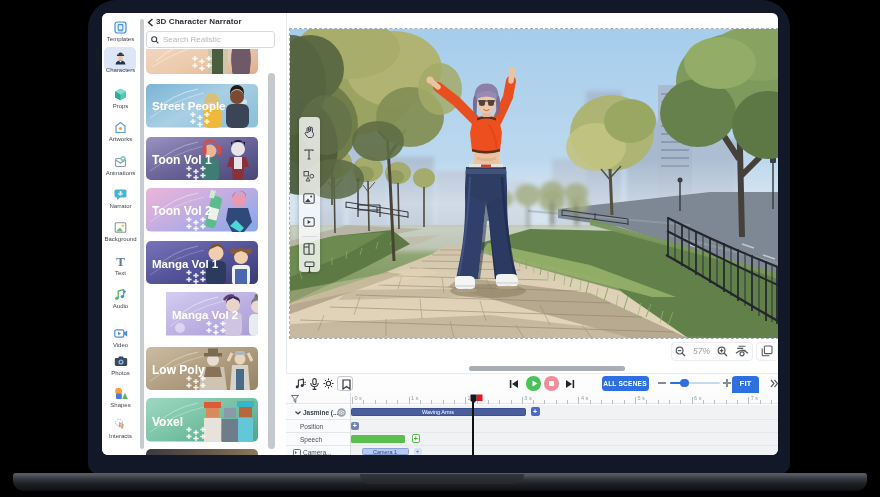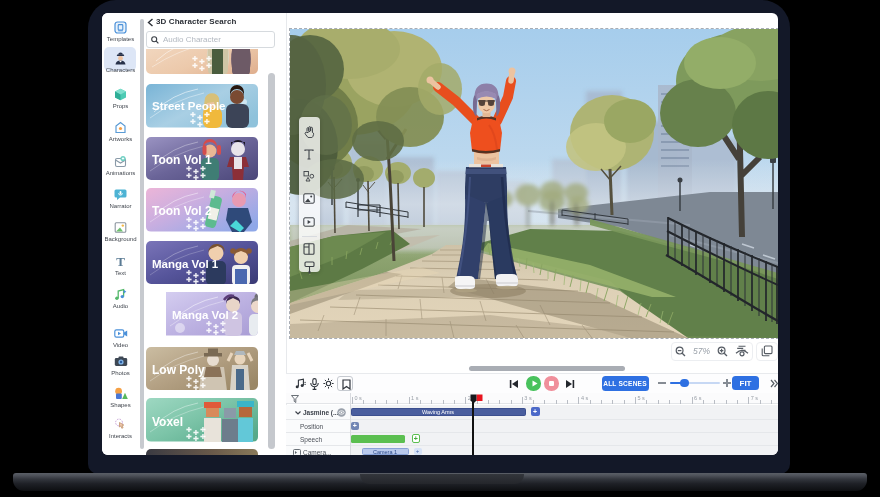--- a/index.html
+++ b/index.html
@@ -135,22 +135,22 @@
 
       <div class="sbitem" style="top:405px;"><svg class="sbico" width="13" height="13" viewBox="0 0 13 13">
             <circle cx="5" cy="4.5" r="3.4" fill="none" stroke="#c8a2d8" stroke-width="1" stroke-dasharray="1.5 1.2"></circle>
             <path d="M5.5 4.5 v4.5 l1.3 -1.1 l1 2.4 l1.3 -0.6 l-1 -2.3 l1.7 -0.3 Z" fill="#f0c9ae" stroke="#b98a60" stroke-width="0.7"></path>
           </svg>Interacts</div>
     </div>
     <div class="abs" id="sdiv"></div>
     <svg class="abs" style="left:44.5px;top:4.5px;" width="7" height="9" viewBox="0 0 7 9">
         <path d="M5.5 1 L1.5 4.5 L5.5 8" fill="none" stroke="#2b2f36" stroke-width="1.4"></path>
       </svg>
-      <div class="abs" id="phead">3D Character Search</div>
-    <div class="abs" id="psearch">Audio Character</div>
+      <div class="abs" id="phead">3D Character Narrator</div>
+    <div class="abs" id="psearch">Search Realistic</div>
       <svg class="abs" style="left:49px;top:23px;" width="8" height="8" viewBox="0 0 8 8">
         <circle cx="3.2" cy="3.2" r="2.5" fill="none" stroke="#3a3f46" stroke-width="1.1"></circle>
         <path d="M5.2 5.2 L7.4 7.4" stroke="#3a3f46" stroke-width="1.2"></path>
       </svg>
     <div class="abs" id="plist">
 
       <div class="card" style="top:-18px;">
         <svg width="112" height="43.5" viewBox="0 0 112 43.5">
           <defs>
               <linearGradient id="gR" x1="0" y1="0" x2="1" y2="1">
@@ -828,21 +828,21 @@
           <path d="M1 1 L7 5 L1 9 Z" fill="#23272d"></path>
         </svg>
 
       <div class="btn" style="left:315.5px;top:1.5px;width:47px;height:15.5px;font-size:6.6px;line-height:15.5px;letter-spacing:0.2px;">ALL SCENES</div>
       <div class="abs" style="left:372px;top:8px;width:8px;height:1.6px;background:#868c94;"></div>
       <div class="abs" style="left:384px;top:8.3px;width:50px;height:1.8px;background:#c7d8f4;border-radius:1px;"></div>
       <div class="abs" style="left:384px;top:8.3px;width:14px;height:1.8px;background:#2e70e2;border-radius:1px;"></div>
       <div class="abs" style="left:394px;top:4.8px;width:8.6px;height:8.6px;border-radius:50%;background:#2e70e2;"></div>
       <div class="abs" style="left:437px;top:8px;width:8px;height:1.6px;background:#868c94;"></div>
       <div class="abs" style="left:440.2px;top:4.8px;width:1.6px;height:8px;background:#868c94;"></div>
-      <div class="btn" style="left:446px;top:1.5px;width:27px;height:14px;font-size:8px;line-height:15.5px;">FIT</div>
+      <div class="btn" style="left:446px;top:1.5px;width:27px;height:28px;font-size:8px;line-height:15.5px;">FIT</div>
       <svg class="abs" style="left:483.5px;top:5px;" width="9" height="9" viewBox="0 0 9 9">
           <path d="M1 1 l3 3.5 L1 8 M4.5 1 l3 3.5 L4.5 8" fill="none" stroke="#596068" stroke-width="1.2"></path>
         </svg>
     </div>
     <div class="abs" id="ruler">
       <svg class="abs" style="left:4.5px;top:1.5px;" width="8" height="8" viewBox="0 0 8 8">
           <path d="M0.5 0.5 h7 L4.8 3.8 v3.7 l-1.6 -1.2 v-2.5 Z" fill="none" stroke="#596068" stroke-width="0.9"></path>
         </svg>
       <div class="tick" style="left:66.0px;top:3.5px;height:7px;"></div>
         <div class="tlabel" style="left:68.5px;">0 s</div>

